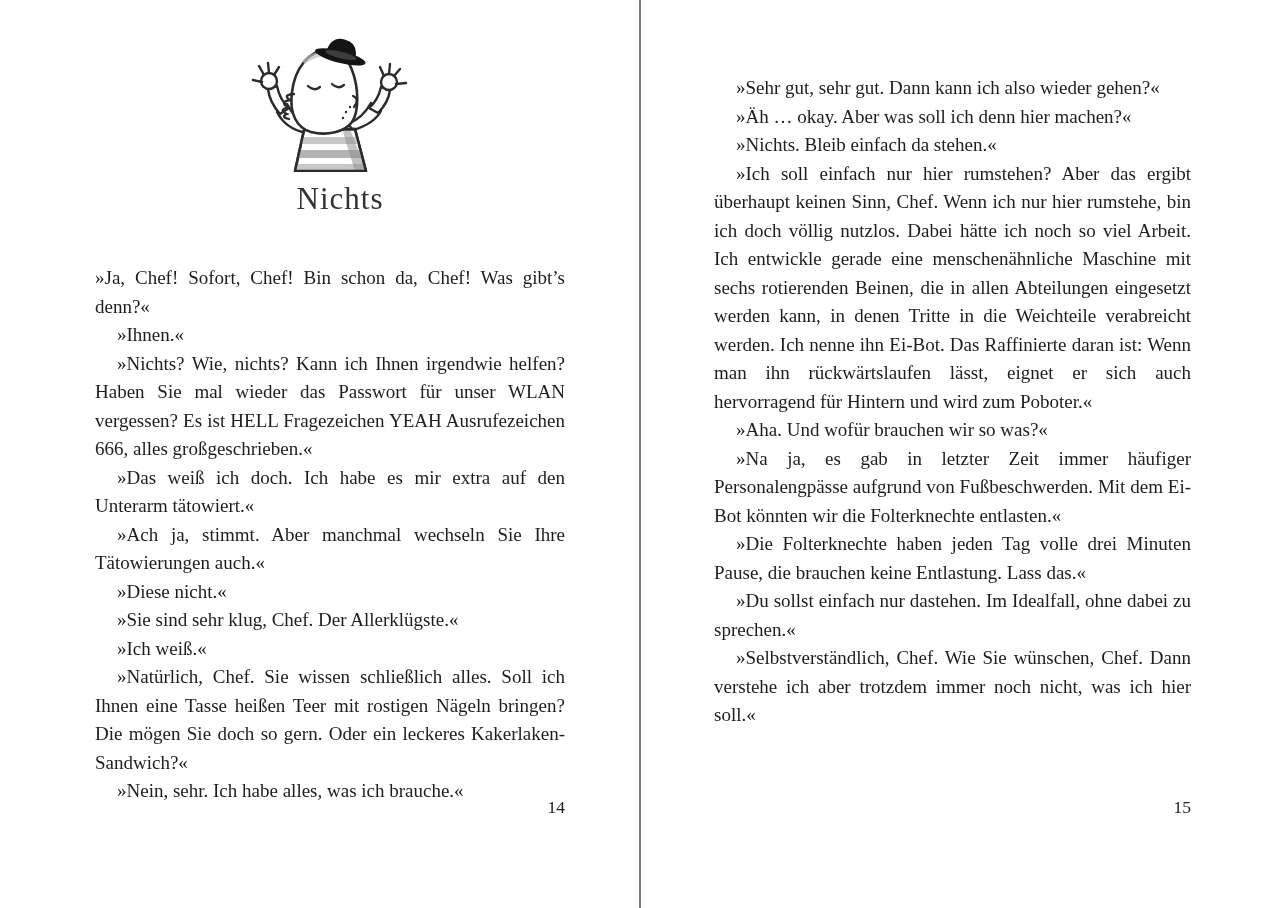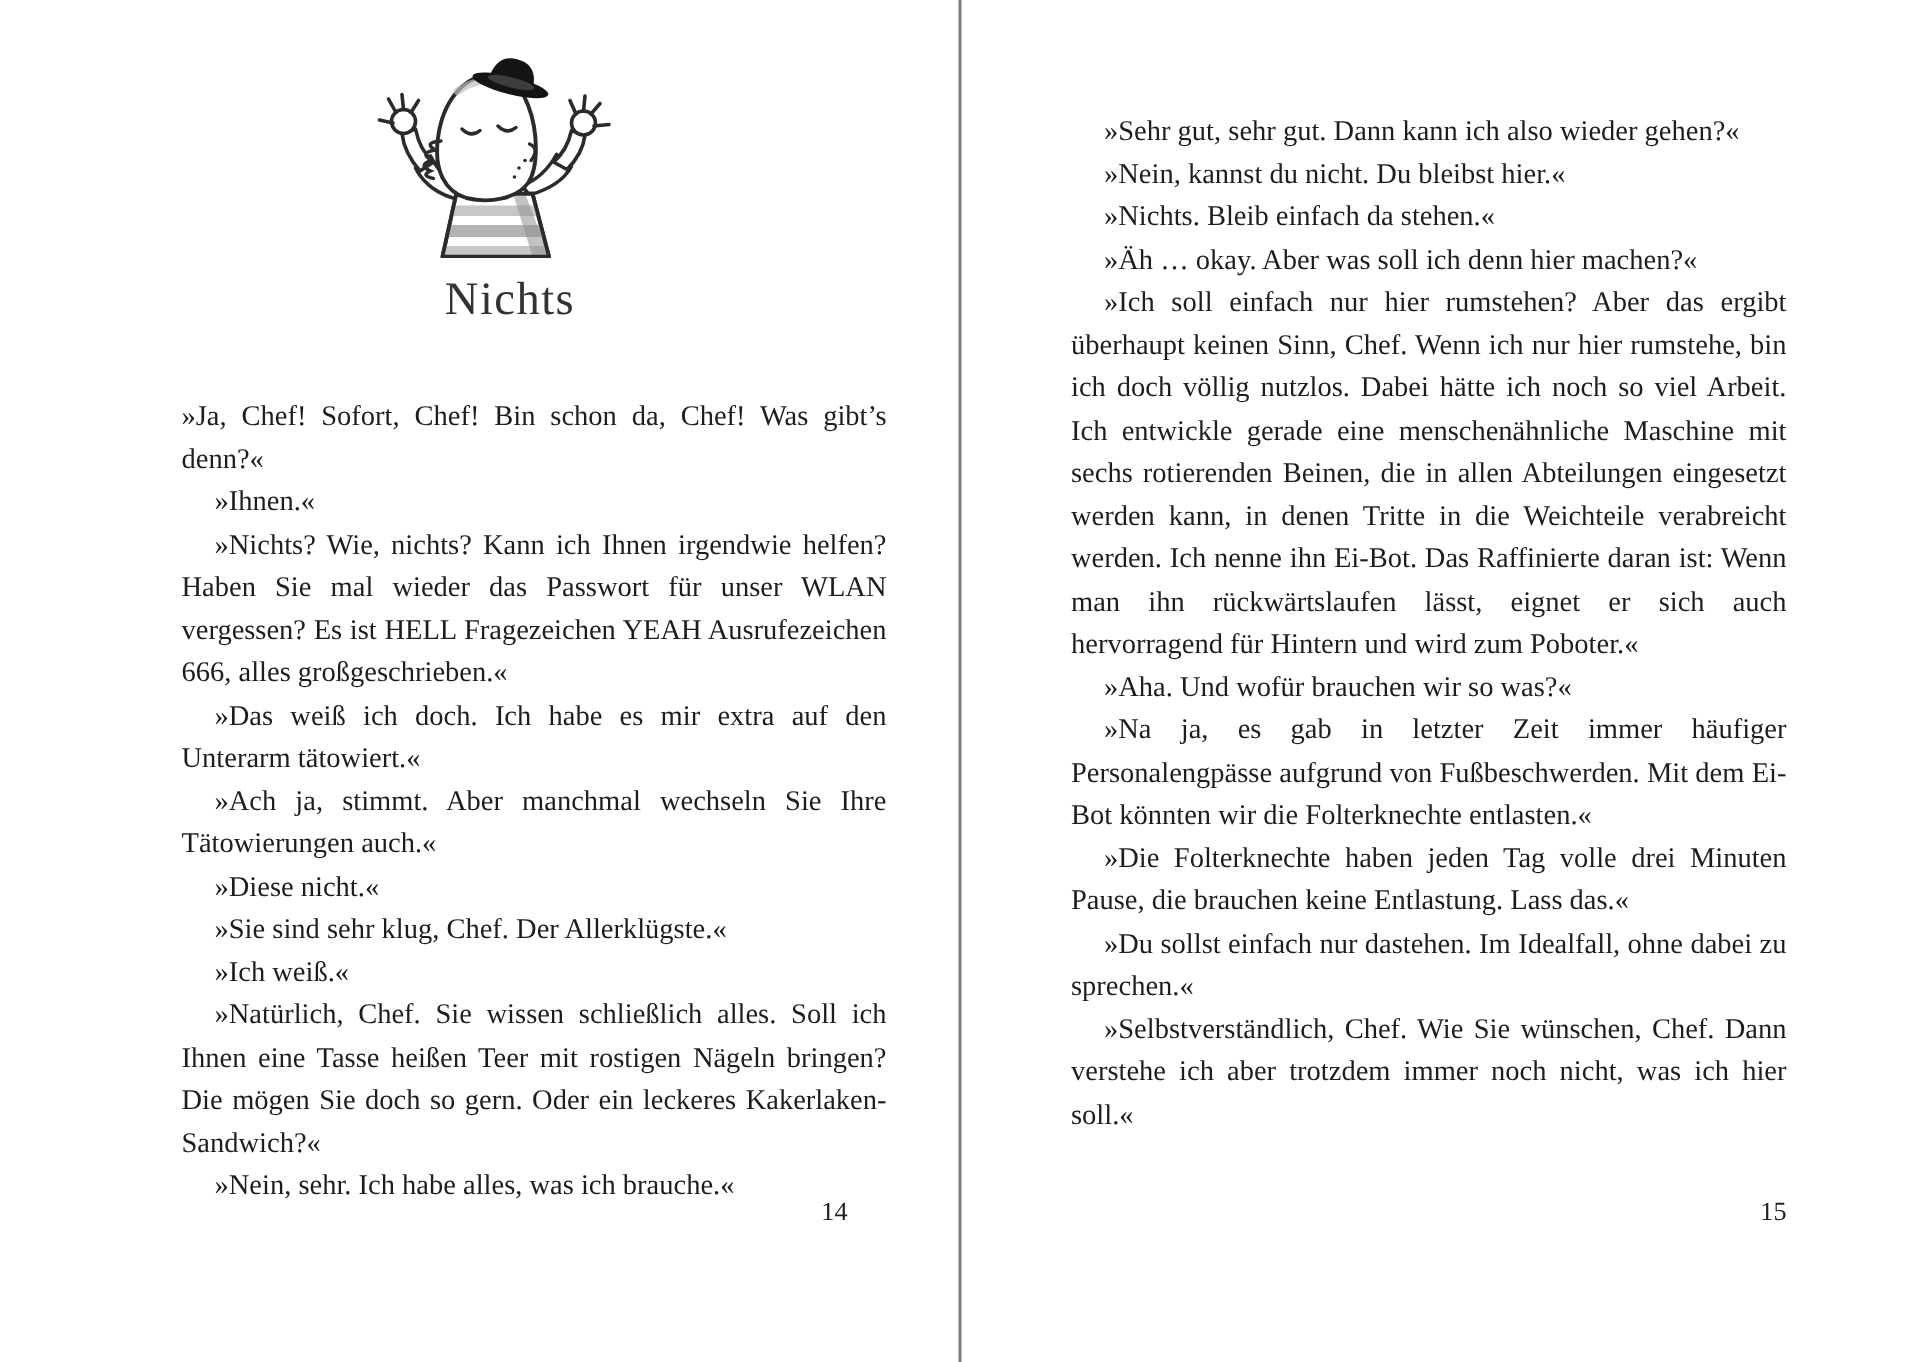--- a/index.html
+++ b/index.html
@@ -56,21 +56,20 @@
     -webkit-hyphens: auto;
   }
   .body-text p {
     margin: 0;
     text-indent: 22px;
   }
   .left-body {
     left: 95px;
     top: 264px;
     width: 470px;
-    margin-left: 26px;
   }
   
   .left-body p:first-child {
     text-indent: 0;
   }
   .right-body {
     left: 714px;
     top: 74px;
     width: 477px;
   }
@@ -152,23 +151,22 @@
       <p>»Sie sind sehr klug, Chef. Der Allerklügste.«</p>
       <p>»Ich weiß.«</p>
       <p>»Natürlich, Chef. Sie wissen schließlich alles. Soll ich Ihnen eine Tasse heißen Teer mit rostigen Nägeln bringen? Die mögen Sie doch so gern. Oder ein leckeres Kakerlaken-Sandwich?«</p>
       <p>»Nein, sehr. Ich habe alles, was ich brauche.«</p>
     </div>
 
   <div class="page-number left">14</div>
 
   <div class="body-text right-body">
       <p>»Sehr gut, sehr gut. Dann kann ich also wieder gehen?«</p>
-      <p>»Nein, kannst du nicht. Du bleibst hier.«</p>
+      <p>»Äh … okay. Aber was soll ich denn hier machen?«</p>
       <p>»Nichts. Bleib einfach da stehen.«</p>
-      <p>»Äh … okay. Aber was soll ich denn hier machen?«</p>
       <p>»Ich soll einfach nur hier rumstehen? Aber das ergibt überhaupt keinen Sinn, Chef. Wenn ich nur hier rumstehe, bin ich doch völlig nutzlos. Dabei hätte ich noch so viel Arbeit. Ich entwickle gerade eine menschenähnliche Maschine mit sechs rotierenden Beinen, die in allen Abteilungen eingesetzt werden kann, in denen Tritte in die Weichteile verabreicht werden. Ich nenne ihn Ei-Bot. Das Raffinierte daran ist: Wenn man ihn rückwärtslaufen lässt, eignet er sich auch hervorragend für Hintern und wird zum Poboter.«</p>
       <p>»Aha. Und wofür brauchen wir so was?«</p>
       <p>»Na ja, es gab in letzter Zeit immer häufiger Personalengpässe aufgrund von Fußbeschwerden. Mit dem Ei-Bot könnten wir die Folterknechte entlasten.«</p>
       <p>»Die Folterknechte haben jeden Tag volle drei Minuten Pause, die brauchen keine Entlastung. Lass das.«</p>
       <p>»Du sollst einfach nur dastehen. Im Idealfall, ohne dabei zu sprechen.«</p>
       <p>»Selbstverständlich, Chef. Wie Sie wünschen, Chef. Dann verstehe ich aber trotzdem immer noch nicht, was ich hier soll.«</p>
     </div>
 
   <div class="page-number right">15</div>
 

